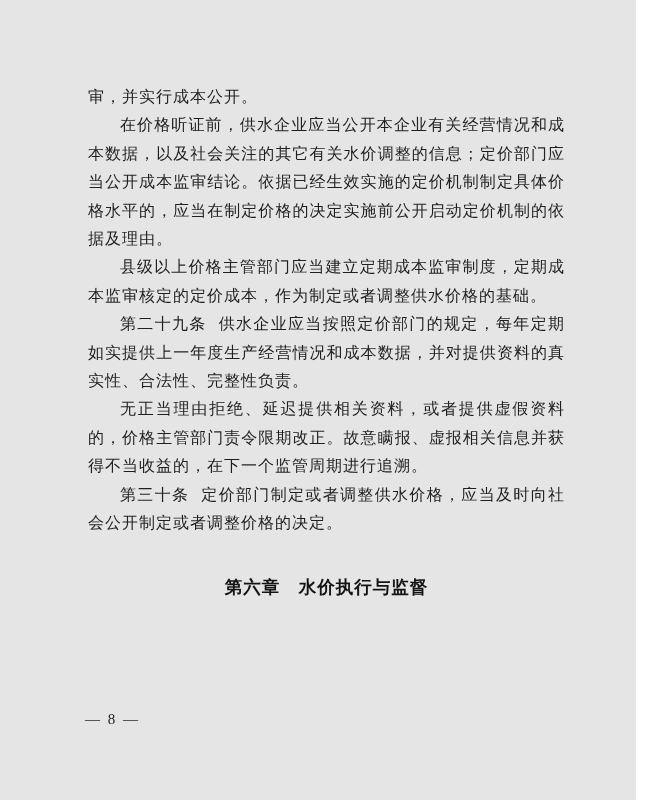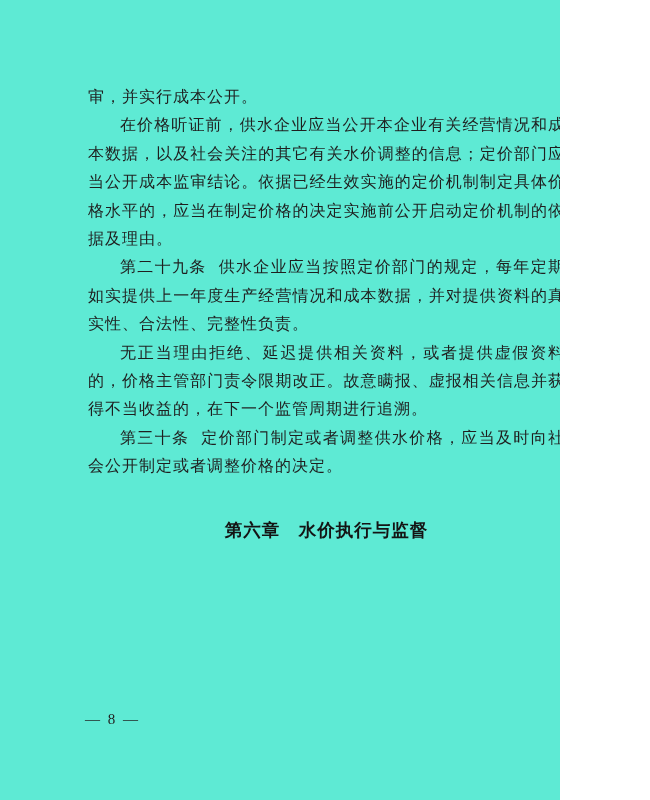--- a/index.html
+++ b/index.html
@@ -1,20 +1,20 @@
 <!DOCTYPE html>
 <html><head>
 <meta charset="utf-8">
 <style>
   html, body { margin: 0; padding: 0; background: #ffffff; }
   .page {
     position: relative;
-    width: 560px;
+    width: 636px;
     height: 800px;
-    background: #5eead4;
+    background: #e5e5e5;
     overflow: hidden;
     font-family: "Liberation Serif", "DejaVu Serif", serif;
     color: #1f1f1f;
   }
   .content {
     position: absolute;
     left: 88px;
     top: 83px;
     width: 477px;
   }
@@ -52,20 +52,21 @@
 </head>
 <body>
 
 <div class="page">
   <div class="content">
 
     <p class="para"><span class="lead"></span><span>审，并实行成本公开。</span></p>
 
     <p class="para indent"><span class="lead"></span><span>在价格听证前，供水企业应当公开本企业有关经营情况和成本数据，以及社会关注的其它有关水价调整的信息；定价部门应当公开成本监审结论。依据已经生效实施的定价机制制定具体价格水平的，应当在制定价格的决定实施前公开启动定价机制的依据及理由。</span></p>
 
+    <p class="para indent"><span class="lead"></span><span>县级以上价格主管部门应当建立定期成本监审制度，定期成本监审核定的定价成本，作为制定或者调整供水价格的基础。</span></p>
 
     <p class="para indent"><span class="lead">第二十九条</span><span>供水企业应当按照定价部门的规定，每年定期如实提供上一年度生产经营情况和成本数据，并对提供资料的真实性、合法性、完整性负责。</span></p>
 
     <p class="para indent"><span class="lead"></span><span>无正当理由拒绝、延迟提供相关资料，或者提供虚假资料的，价格主管部门责令限期改正。故意瞒报、虚报相关信息并获得不当收益的，在下一个监管周期进行追溯。</span></p>
 
     <p class="para indent"><span class="lead">第三十条</span><span>定价部门制定或者调整供水价格，应当及时向社会公开制定或者调整价格的决定。</span></p>
 
     <h2 class="chapter">第六章　水价执行与监督</h2>
 
 

